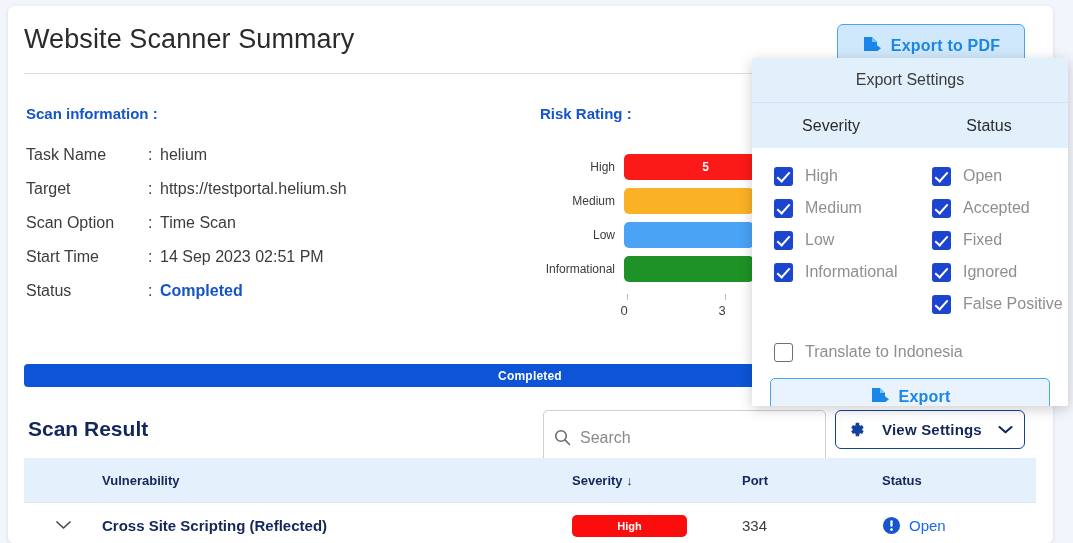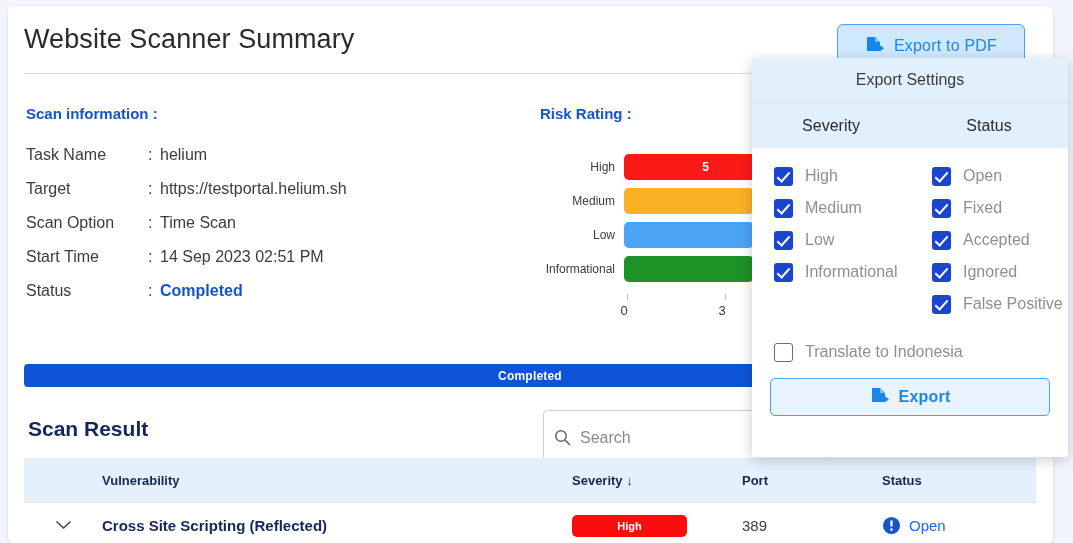--- a/index.html
+++ b/index.html
@@ -38,21 +38,21 @@
     position: absolute; left: 829px; top: 18px;
     width: 188px; height: 44px;
     background: #cfe8fb;
     border: 1px solid #4aa3f5;
     border-radius: 6px;
     display: flex; align-items: center; justify-content: center;
     gap: 9px;
     cursor: pointer;
   }
   .export-pdf-btn .lbl {
-    font-size: 16px; font-weight: normal; color: #1a86e8; letter-spacing: .2px;
+    font-size: 16px; font-weight: bold; color: #1a86e8; letter-spacing: .2px;
   }
 
   
   .section-head {
     position: absolute;
     font-size: 15px; font-weight: bold; color: #1554c9;
   }
   #scan-info-head { left: 18px; top: 99px; }
   #risk-head { left: 532px; top: 99px; }
 
@@ -174,21 +174,21 @@
     font-size: 11px; font-weight: bold; color: #fff;
   }
   .port-val { font-size: 15px; color: #3c3c3c; }
   .stat-cell { display: flex; align-items: center; gap: 8px; }
   .stat-txt { font-size: 15px; color: #1a6ae8; }
 
   
   .popup {
     position: absolute;
     left: 752px; top: 58px;
-    width: 316px; height: 399px;
+    width: 316px; height: 348px;
     background: #ffffff;
     border-radius: 3px;
     box-shadow: 0 3px 14px rgba(0,0,0,.20);
     overflow: hidden;
     z-index: 50;
   }
   .popup-title {
     height: 45px; background: #e2f0fb;
     display: flex; align-items: center; justify-content: center;
     border-bottom: 1px solid #d3e3f1;
@@ -387,21 +387,21 @@
             </svg>
           </span>
         </div>
         <div class="c-vuln">
           <span class="vuln-name">Cross Site Scripting (Reflected)</span>
         </div>
         <div class="c-sev">
           <span class="sev-pill" id="sev-pill" style="background: rgb(251, 13, 13);">High</span>
         </div>
         <div class="c-port">
-          <span class="port-val">389</span>
+          <span class="port-val">334</span>
         </div>
         <div class="c-stat">
           <span class="stat-cell">
             <span class="ico">
               <svg width="19" height="19" viewBox="0 0 20 20">
                 <circle cx="10" cy="10" r="9" fill="#1556cd"></circle>
                 <rect x="8.8" y="4.4" width="2.4" height="7" rx="1.2" fill="#fff"></rect>
                 <circle cx="10" cy="14.3" r="1.4" fill="#fff"></circle>
               </svg>
             </span>
@@ -442,25 +442,25 @@
           </div>
         </div>
 
         <div class="opt-col">
           <div class="opt">
             <span class="cb"></span>
             <span class="lbl">Open</span>
           </div>
           <div class="opt">
             <span class="cb"></span>
+            <span class="lbl">Accepted</span>
+          </div>
+          <div class="opt">
+            <span class="cb"></span>
             <span class="lbl">Fixed</span>
-          </div>
-          <div class="opt">
-            <span class="cb"></span>
-            <span class="lbl">Accepted</span>
           </div>
           <div class="opt">
             <span class="cb"></span>
             <span class="lbl">Ignored</span>
           </div>
           <div class="opt">
             <span class="cb"></span>
             <span class="lbl">False Positive</span>
           </div>
         </div>

